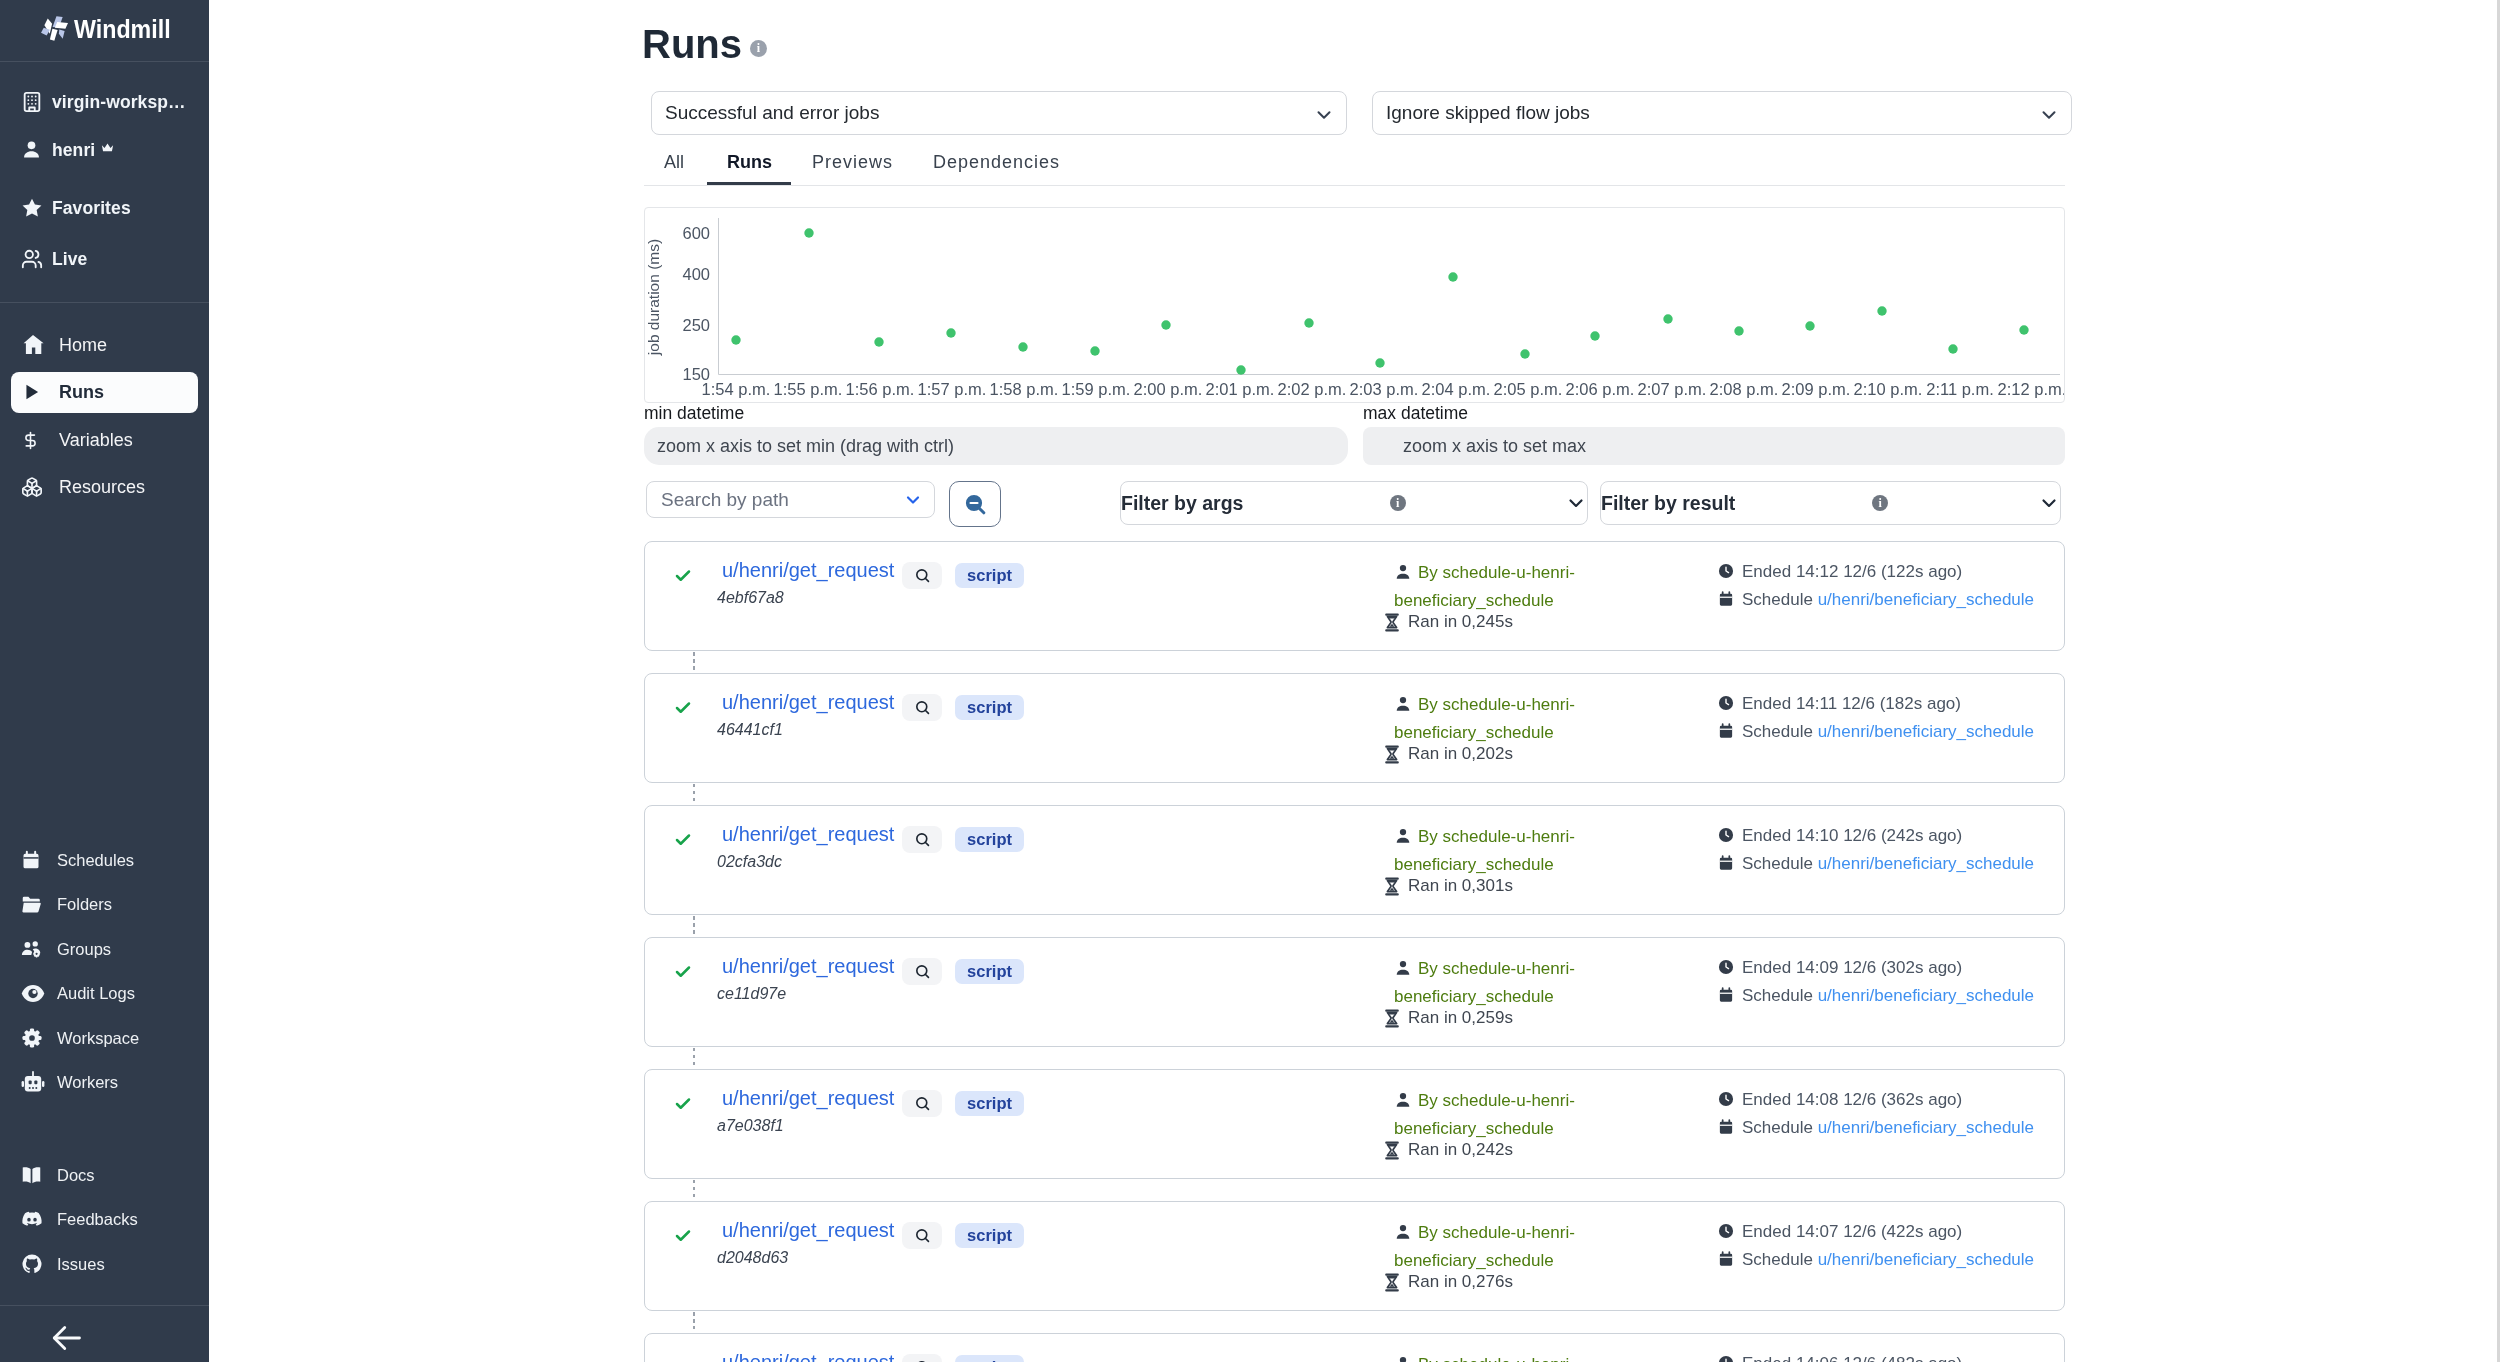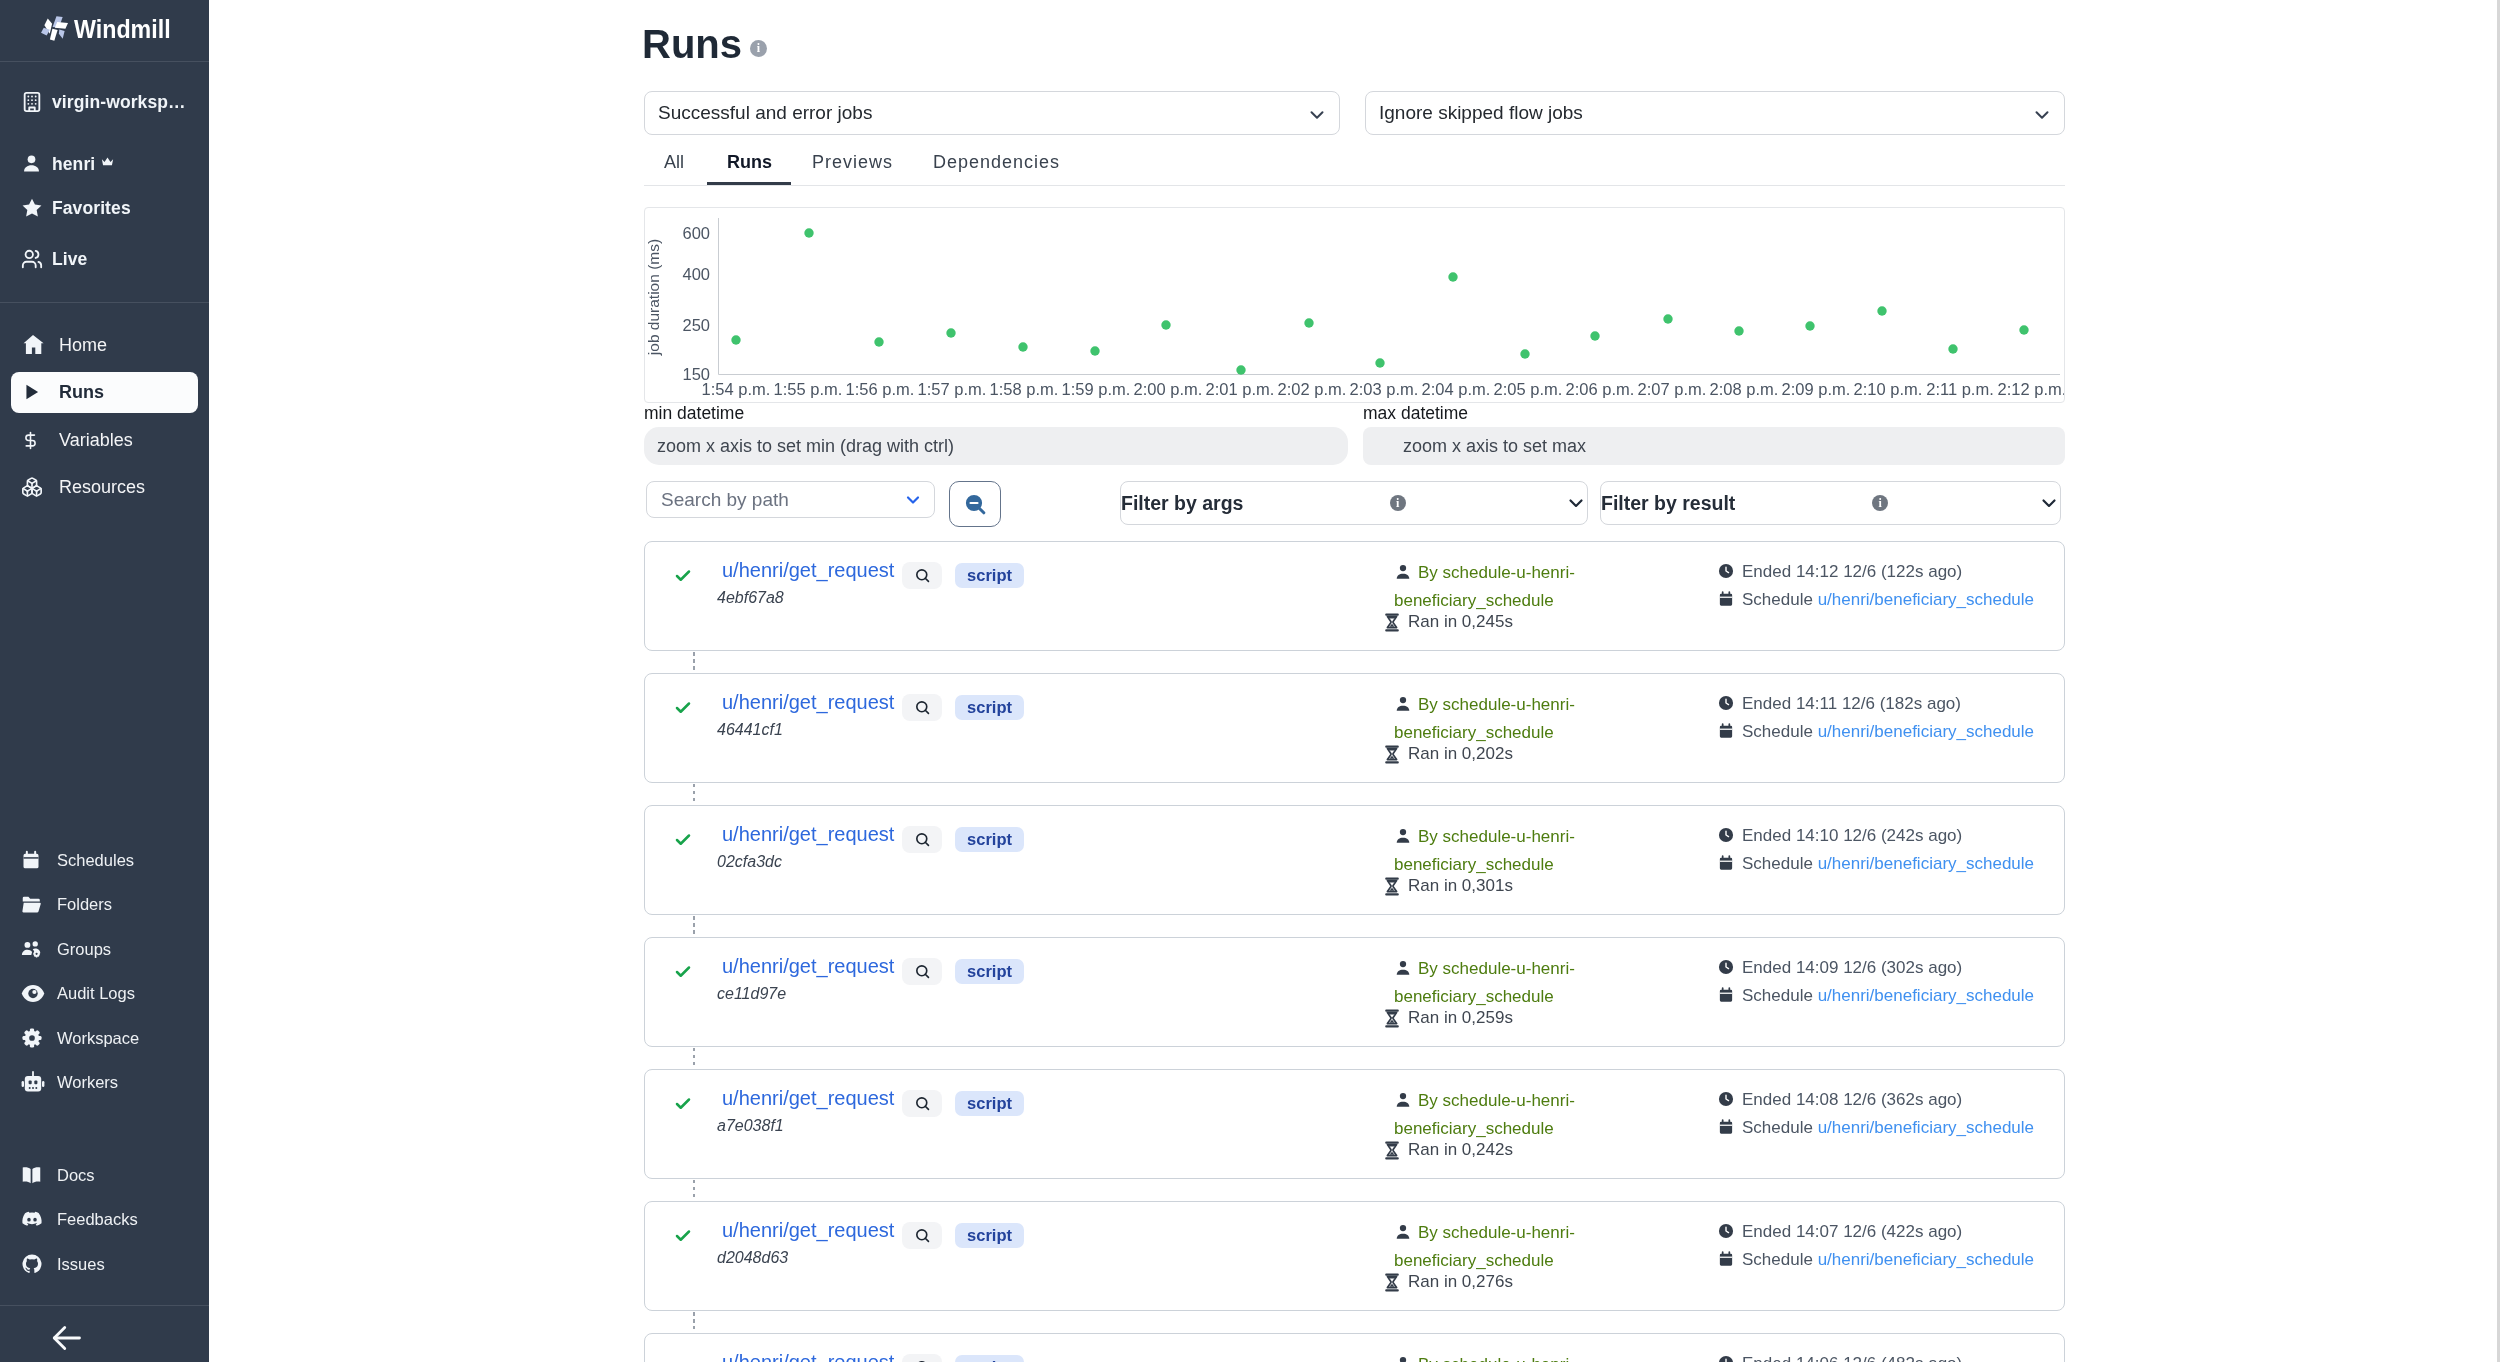--- a/index.html
+++ b/index.html
@@ -20,21 +20,21 @@
 #runs-pill { position:absolute; left:11px; top:372px; width:187px; height:41px; background:#fbfcfd; border-radius:8px; }
 #logo-text { position:absolute; left:74px; top:15px; font-weight:bold; font-size:25px; color:#fff; letter-spacing:0px; transform:scaleX(0.93); transform-origin:left center; }
 
 
 #main { }
 #rightstrip { position:absolute; right:0; top:0; width:3px; height:1362px; background:#d7d7d7; }
 h1 { position:absolute; left:642px; top:22px; font-size:40px; font-weight:bold; color:#1f2936; }
 .infocirc { display:inline-block; width:17px; height:17px; border-radius:50%; background:#9aa1ac; color:#fff;
   font-size:12px; font-weight:bold; text-align:center; line-height:17px; font-family:"Liberation Serif",serif; }
 .selbox { position:absolute; height:44px; border:1px solid #d4d7dc; border-radius:8px; background:#fff;
-  font-size:19px; color:#24292f; display:flex; align-items:center; padding-left:13px; }
+  font-size:19px; color:#24292f; display:flex; align-items:center; padding-left:13px;margin-left:7px; }
 .selbox svg.chev { position:absolute; right:11px; top:12px; }
 
 .tab { position:absolute; top:152px; font-size:18px; color:#39424e; }
 #tabline { position:absolute; left:644px; top:185px; width:1421px; height:1px; background:#e3e5e8; }
 #tabunder { position:absolute; left:707px; top:182px; width:84px; height:3px; background:#333c49; }
 
 #chartbox { position:absolute; left:644px; top:207px; width:1421px; height:196px; border:1px solid #e4e6e9; border-radius:4px; background:#fff; }
 
 .dtlabel { position:absolute; top:403px; font-size:17.5px; color:#16191d; }
 .dtinput { position:absolute; top:427px; height:38px; background:#eeeff1; border-radius:8px; font-size:18px; color:#3f4650;
@@ -87,21 +87,21 @@
         <svg width="22" height="22" viewBox="0 0 24 24">
           <g fill="none" stroke="#f1f5f9" stroke-width="2" stroke-linecap="round" stroke-linejoin="round">
             <rect x="4" y="2" width="16" height="20" rx="2"></rect>
             <path d="M9 22v-4h6v4"></path>
             <path d="M8 6h.01M12 6h.01M16 6h.01M8 10h.01M12 10h.01M16 10h.01M8 14h.01M12 14h.01M16 14h.01"></path>
           </g>
         </svg>
       </span>
       <span class="lb"><span style="font-weight:bold">virgin-worksp…</span></span>
     </div>
-    <div class="sideitem topitem" style="top:141px;height:44px;">
+    <div class="sideitem topitem" style="top:127px;height:44px;">
       <span class="ic">
         <svg width="21" height="21" viewBox="0 0 24 24">
           <circle cx="12" cy="7.2" r="4.4" fill="#f1f5f9"></circle>
           <path d="M3.5 21c0-4.4 3.8-7.1 8.5-7.1s8.5 2.7 8.5 7.1Z" fill="#f1f5f9"></path>
         </svg>
       </span>
       <span class="lb"><span style="font-weight:bold">henri</span><span style="display:inline-block;margin-left:6px;vertical-align:2px;"><svg width="13" height="13" viewBox="1 3 22 14.5">
             <path d="M2.5 6.5 7 11 12 3.5 17 11 21.5 6.5 19.5 16.5h-15Z" fill="#f1f5f9"></path>
           </svg></span></span>
     </div>

